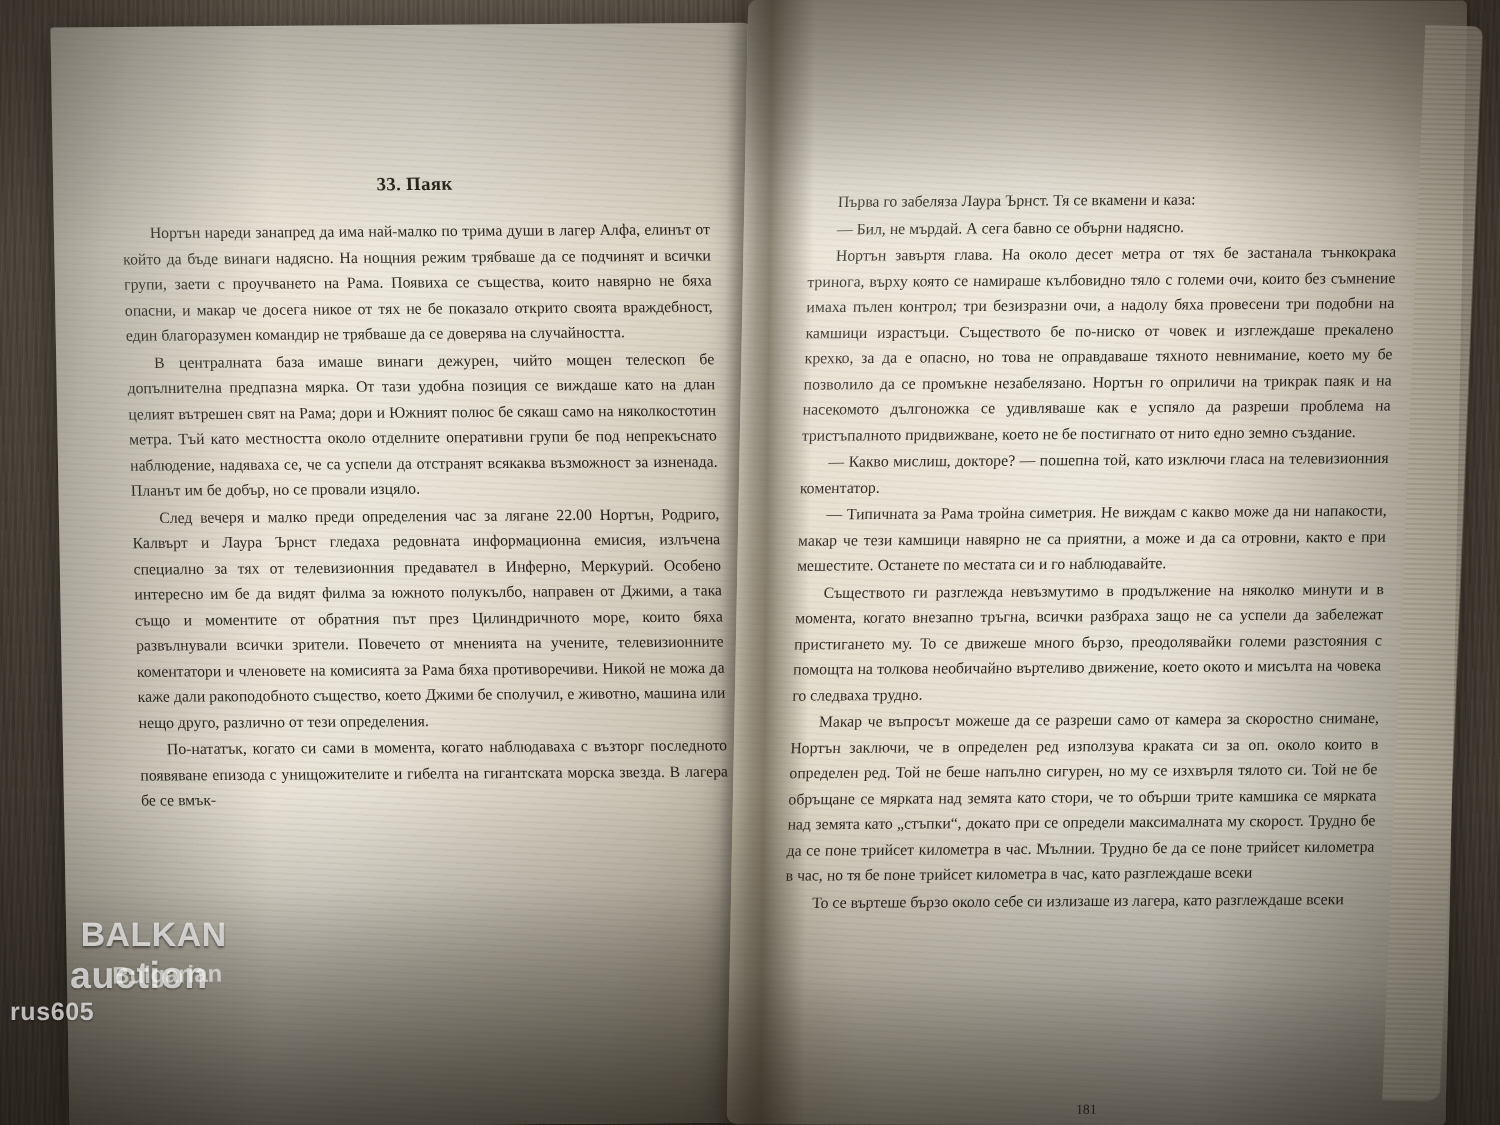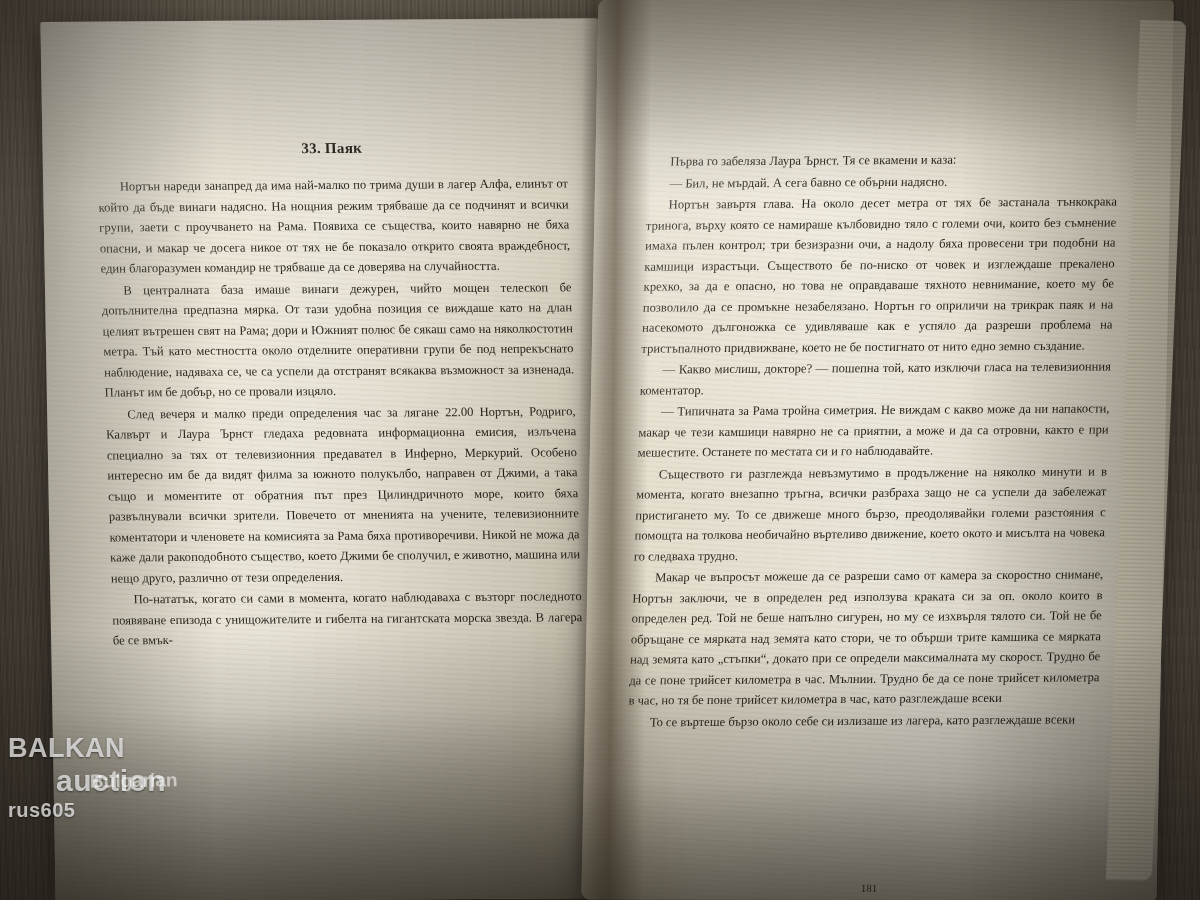--- a/index.html
+++ b/index.html
@@ -197,21 +197,21 @@
     top: 735px;
     width: 230px;
     color: rgba(250,250,250,0.72);
     font-family: "Liberation Sans", sans-serif;
     font-weight: bold;
     line-height: 1.0;
     text-shadow: 0 1px 2px rgba(0,0,0,0.45);
     pointer-events: none;
     user-select: none;
   }
-  .wm-1 { font-size: 27px; letter-spacing: 0.5px; }
+  .wm-1 { font-size: 27px; letter-spacing: 0.5px; text-align: center; }
   .wm-2 { font-size: 30px; letter-spacing: 0.5px; margin-top: 4px; margin-left: 48px; }
   .wm-3 { font-size: 20px; letter-spacing: 0.5px; margin-top: 4px; }
 
   .wm-center {
     position: absolute;
     left: 90px;
     top: 770px;
     font-family: "Liberation Sans", sans-serif;
     font-size: 19px;
     font-weight: bold;

